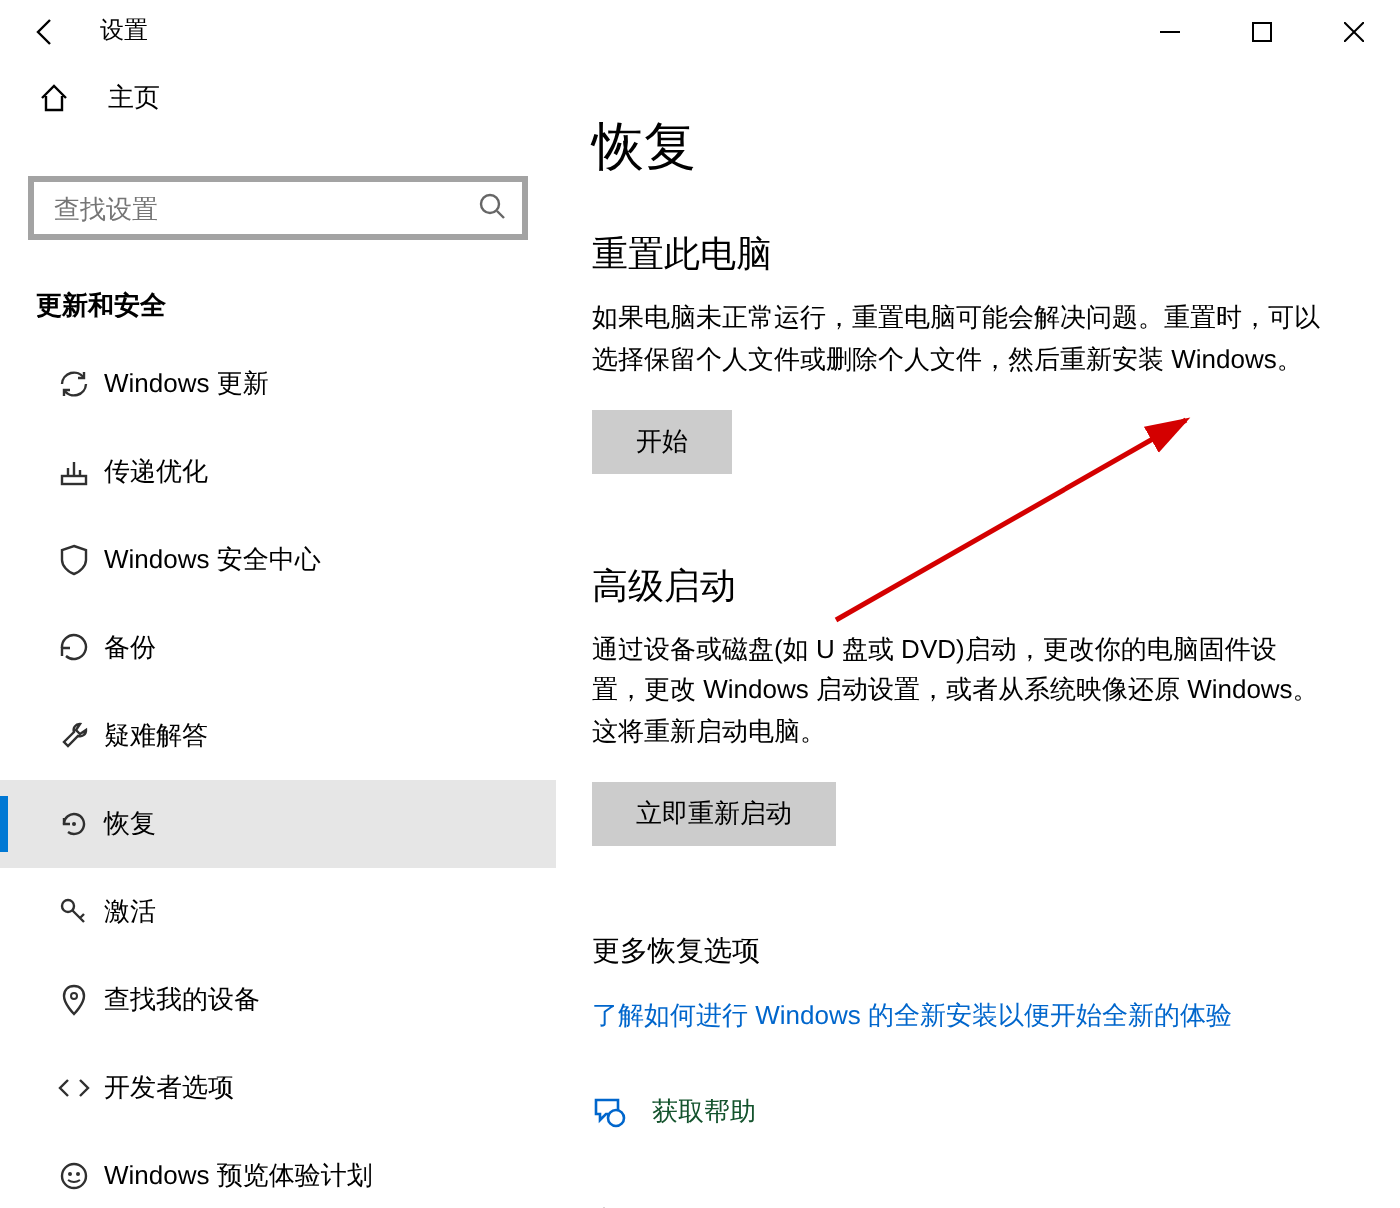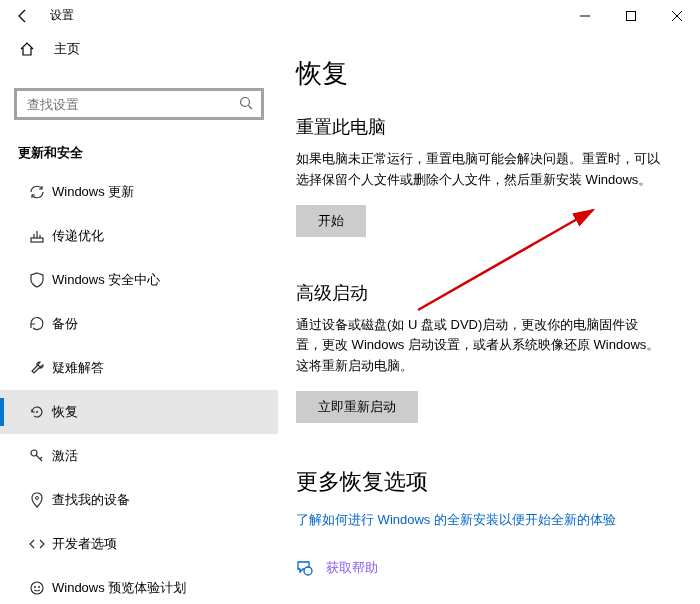--- a/index.html
+++ b/index.html
@@ -141,21 +141,21 @@
       display: inline-block;
       background: #ccc;
       border: none;
       padding: 7px 22px;
       font-size: 13px;
       font-family: inherit;
       cursor: pointer;
     }
     .section { margin-bottom: 44px; }
     .more-title {
-      font-size: 22px;
+      font-size: 14px;
       font-weight: 400;
       margin-bottom: 14px;
     }
     .link {
       color: #0066cc;
       cursor: pointer;
       font-size: 13px;
       display: block;
       margin-bottom: 30px;
     }
@@ -165,21 +165,21 @@
       gap: 12px;
       margin-bottom: 14px;
     }
     .help-icon {
       width: 18px;
       height: 18px;
       display: flex;
       align-items: center;
       justify-content: center;
     }
-    .help-text { color: #8b5cf6; cursor: pointer; font-size: 13px; }
+    .help-text { color: #14532d; cursor: pointer; font-size: 13px; }
     .feedback-text { color: #0066cc; cursor: pointer; font-size: 13px; margin-top: 46px; }
     .arrow-annotation {
       position: absolute;
       left: 130px;
       top: 168px;
       pointer-events: none;
       z-index: 10;
     }
   </style>
 </head>

